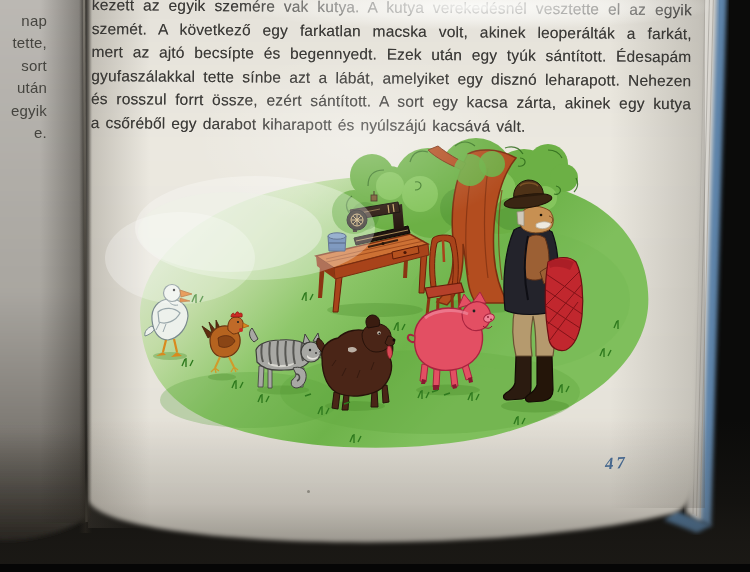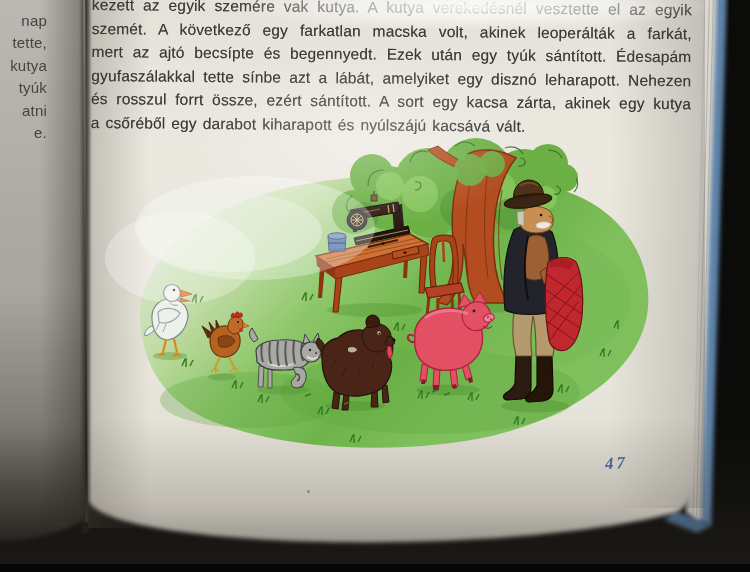--- a/index.html
+++ b/index.html
@@ -107,23 +107,23 @@
     <rect x="610" y="-12" width="95" height="520" fill="url(#gRightDim)"></rect>
     <rect x="40" y="-12" width="46" height="535" fill="url(#gLeftSpine)"></rect>
     <rect x="79" y="-12" width="13" height="545" fill="url(#gGutter)"></rect>
     <path d="M84 -12 L86.5 522" stroke="url(#gGutterLine)" stroke-width="2.5" fill="none"></path>
     <rect x="0" y="420" width="750" height="152" fill="url(#gBottomDim)"></rect>
   </svg>
 
   <div class="layer left-fragments">
     <div>nap</div>
     <div>tette,</div>
-    <div>kutya</div>
-    <div>tyúk</div>
-    <div>atni</div>
+    <div>sort</div>
+    <div>után</div>
+    <div>egyik</div>
     <div>e.</div>
   </div>
 
   <div class="layer main-text">
     <div class="line">kezett az egyik szemére vak kutya. A kutya verekedésnél vesztette el az egyik</div>
     <div class="line">szemét. A következő egy farkatlan macska volt, akinek leoperálták a farkát,</div>
     <div class="line">mert az ajtó becsípte és begennyedt. Ezek után egy tyúk sántított. Édesapám</div>
     <div class="line">gyufaszálakkal tette sínbe azt a lábát, amelyiket egy disznó leharapott. Nehezen</div>
     <div class="line">és rosszul forrt össze, ezért sántított. A sort egy kacsa  zárta, akinek egy kutya</div>
     <div class="line last">a csőréből egy darabot kiharapott és nyúlszájú kacsává vált.</div>

